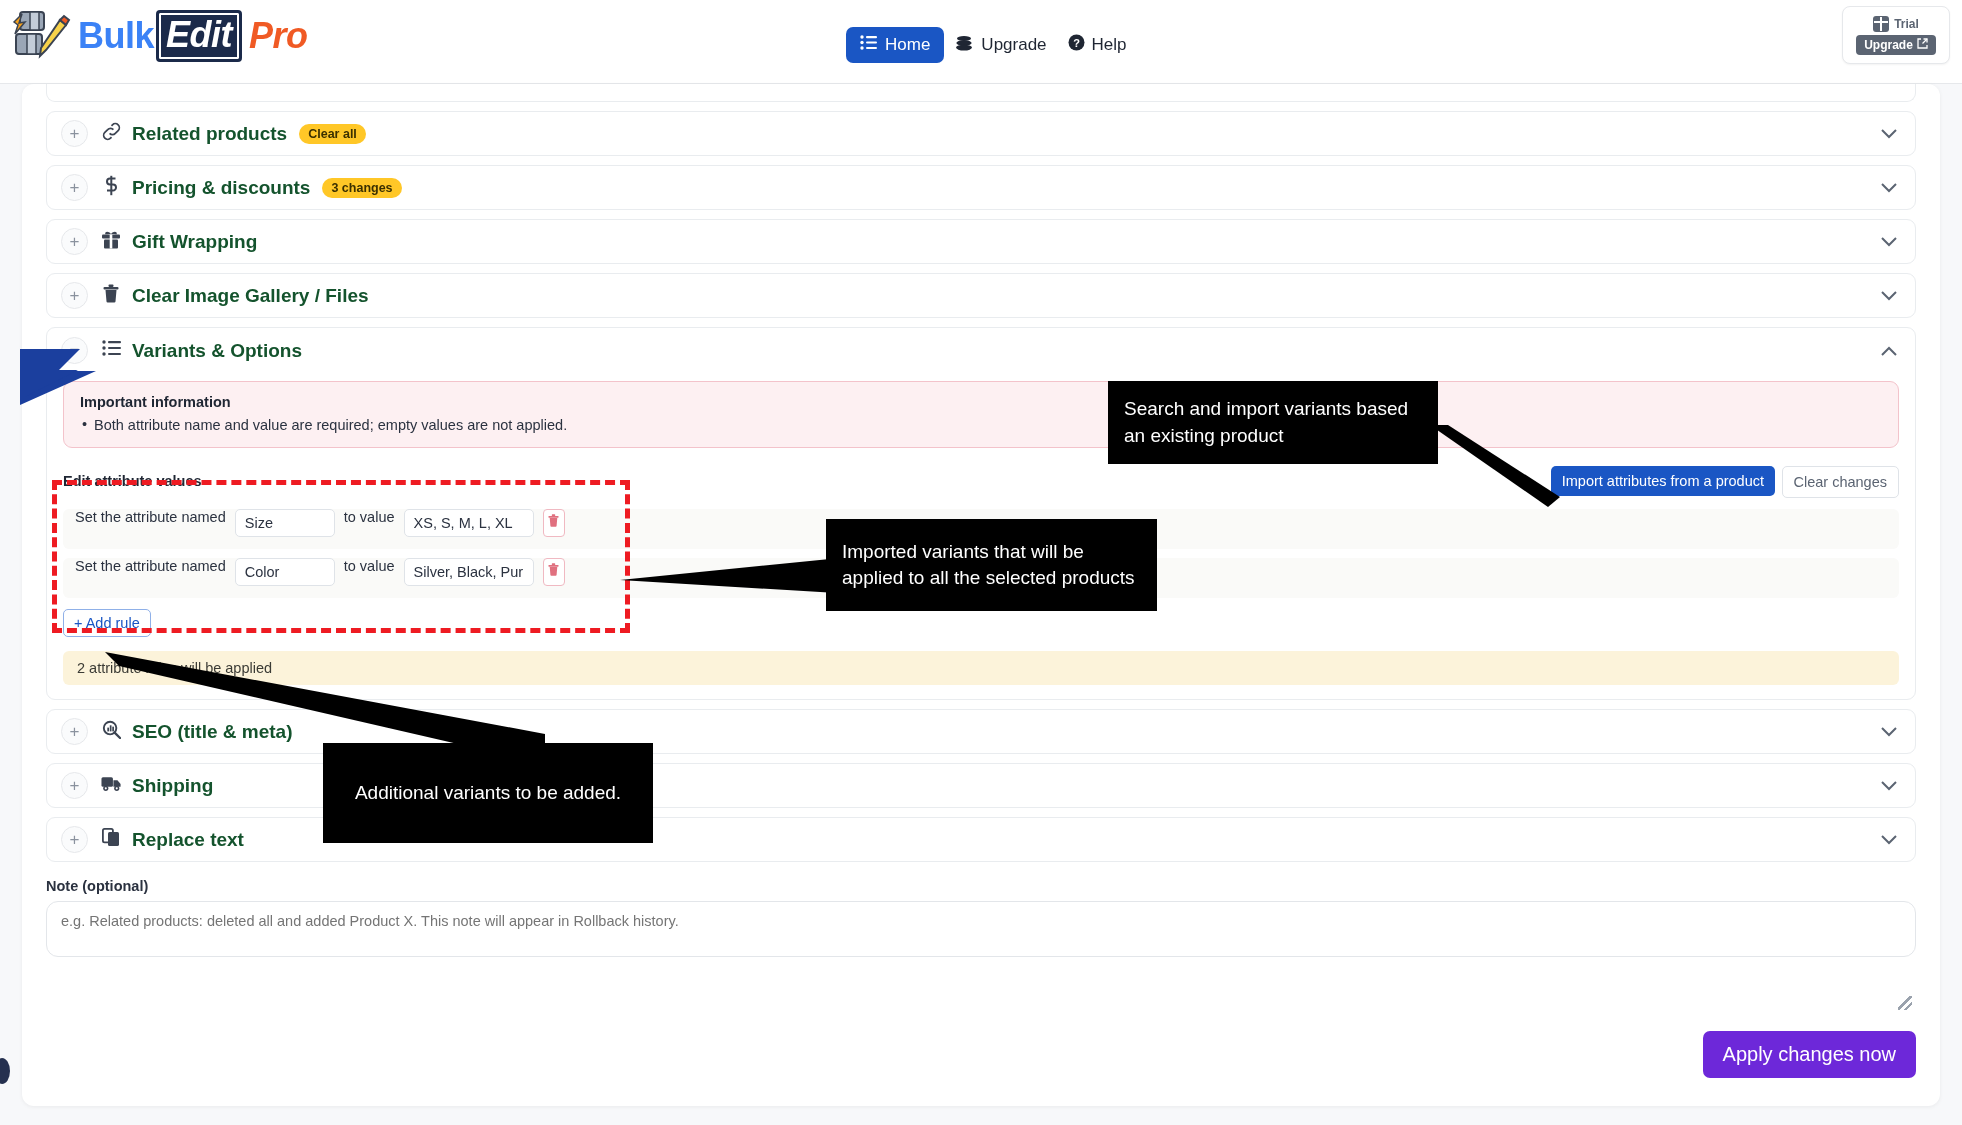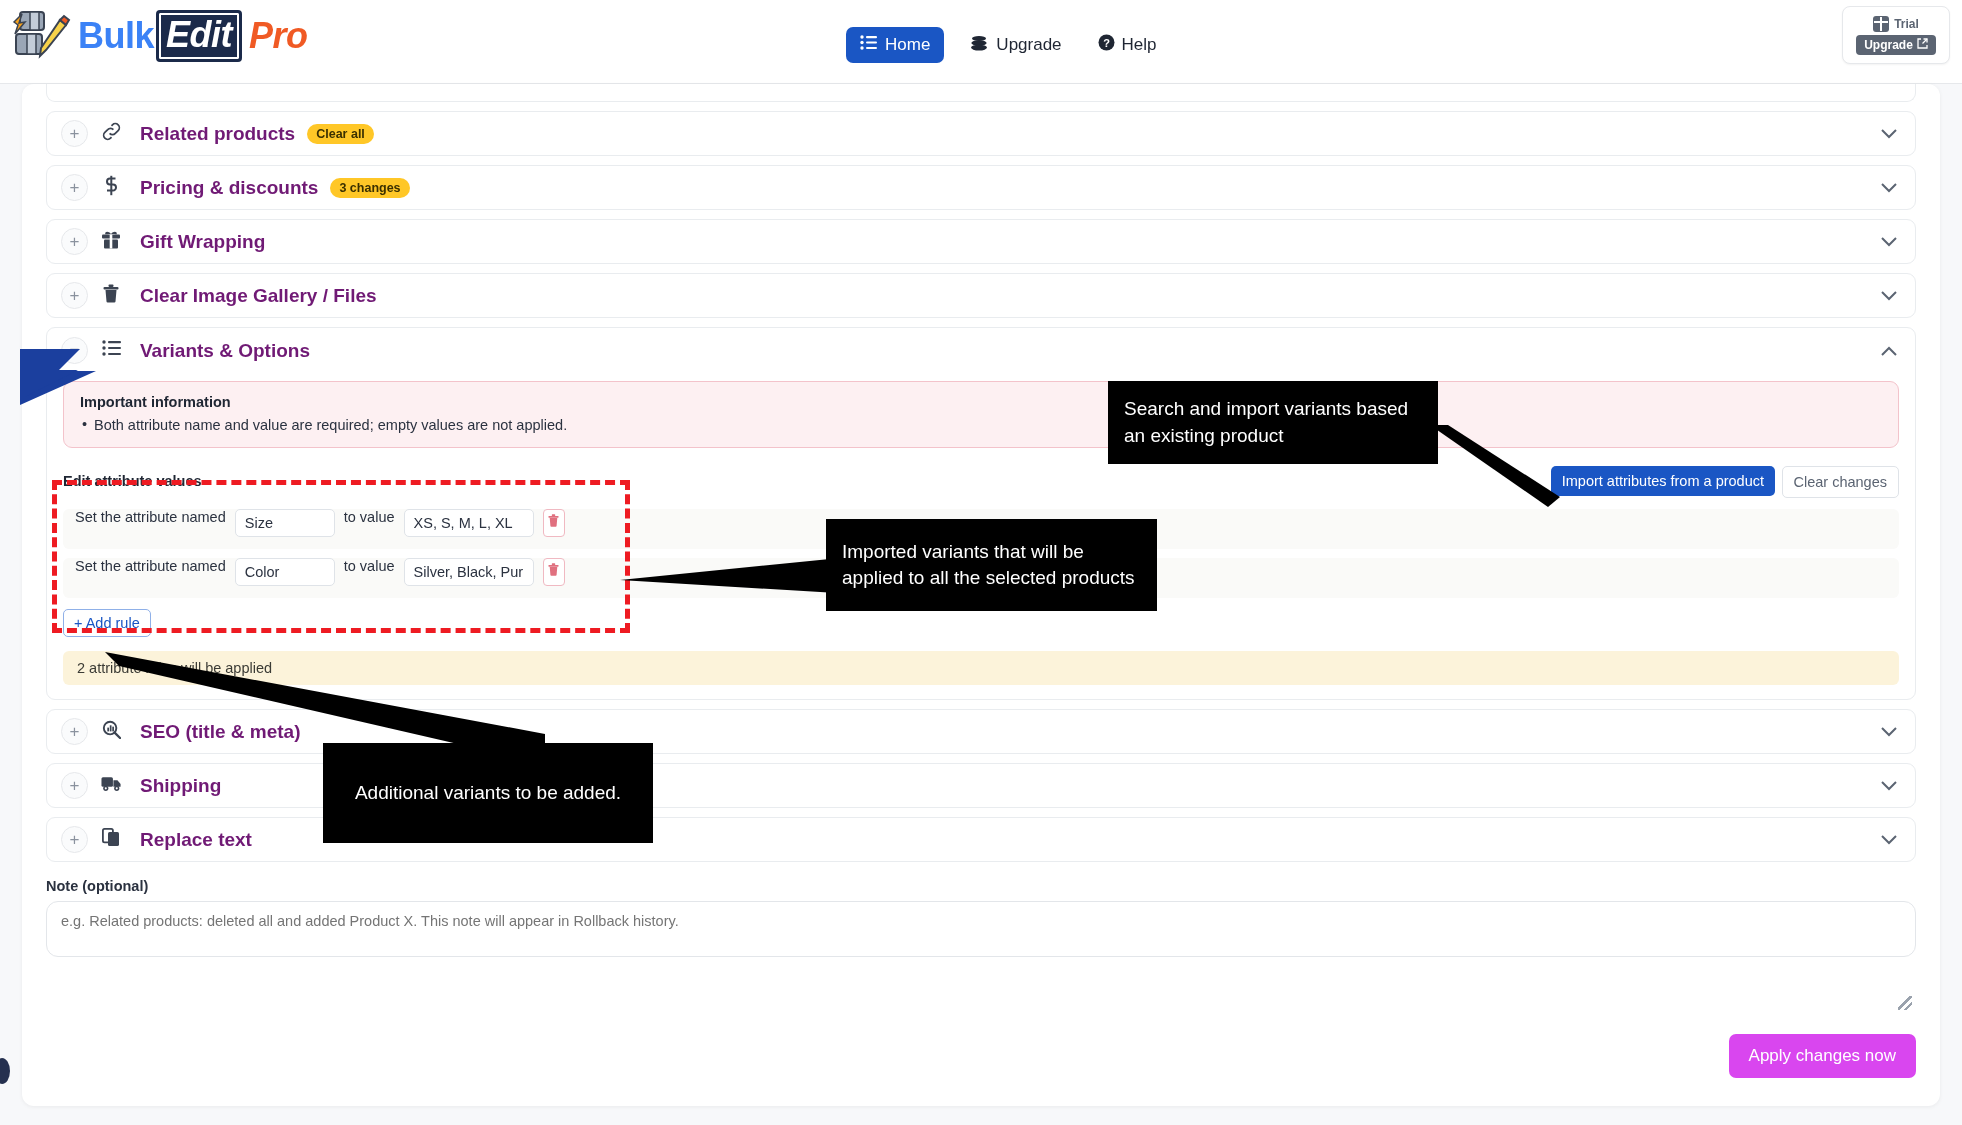--- a/index.html
+++ b/index.html
@@ -21,21 +21,21 @@
   .logo-mark { width: 62px; height: 56px; position: relative; }
   .logo-text { font-size: 36px; font-weight: bold; letter-spacing: -0.5px; display: flex; align-items: center; }
   .lt-bulk { color: #3b82f6; }
   .lt-edit {
     color: #ffffff; background: #1b2a4a; font-style: italic;
     padding: 1px 7px 3px 7px; border: 3px solid #1b2a4a; border-radius: 4px;
     margin: 0 2px; box-shadow: inset 0 0 0 2px #ffffff;
   }
   .lt-pro { color: #f05a24; font-style: italic; margin-left: 5px; }
 
-  .nav { position: absolute; left: 846px; top: 26px; display: flex; align-items: center; gap: 16px; }
+  .nav { position: absolute; left: 846px; top: 26px; display: flex; align-items: center; gap: 1px; }
   .nav-home {
     background: #1a56c4; color: #fff; border-radius: 7px;
     padding: 8px 14px; font-size: 17px; display: flex; align-items: center; gap: 8px;
     cursor: pointer; border: none;
   }
   .nav-link { color: #1f2633; font-size: 17px; display: flex; align-items: center; gap: 7px; padding: 8px 10px; cursor: pointer; }
 
   .trial-box {
     position: absolute; right: 12px; top: 6px; width: 108px; height: 58px;
     background: #fff; border: 1px solid #e6e8eb; border-radius: 8px;
@@ -63,21 +63,21 @@
     background: #fff; border: 1px solid #e9ecef; border-radius: 9px;
     height: 45px; display: flex; align-items: center; padding: 0 18px 0 14px;
     margin-bottom: 9px; cursor: pointer;
   }
   .acc.cut { border-radius: 0 0 9px 9px; border-top: none; height: 18px; margin-bottom: 9px; }
   .plus {
     width: 27px; height: 27px; border-radius: 50%; border: 1px solid #e6e8eb;
     background: #fafbfc; color: #8a929e; font-size: 17px; line-height: 25px; text-align: center; flex: none;
   }
   .acc-ico { width: 26px; text-align: center; font-size: 17px; color: #3c4452; margin-left: 10px; flex: none; }
-  .acc-title { font-size: 19px; font-weight: bold; color: #701a75; margin-left: 16px; white-space: nowrap; }
+  .acc-title { font-size: 19px; font-weight: bold; color: #14532d; margin-left: 8px; white-space: nowrap; }
   .badge {
     margin-left: 12px; background: #ffc727; color: #3b3000;
     font-size: 12.5px; font-weight: bold; border-radius: 10px; padding: 3px 9px;
   }
   .chev { margin-left: auto; color: #5b6472; font-size: 15px; }
 
   
   .acc-open {
     background: #fff; border: 1px solid #e9ecef; border-radius: 9px;
     margin-bottom: 9px;
@@ -144,22 +144,22 @@
   }
   .resize-grip {
     position: absolute; right: 28px; bottom: 96px; width: 14px; height: 14px;
     background:
       linear-gradient(135deg, transparent 42%, #9aa2ad 42%, #9aa2ad 54%, transparent 54%),
       linear-gradient(135deg, transparent 68%, #9aa2ad 68%, #9aa2ad 80%, transparent 80%);
     pointer-events: none;
   }
   .apply-btn {
     position: absolute; right: 24px; bottom: 28px;
-    background: #d946ef; color: #fff; border: none; border-radius: 7px;
-    font-size: 17px; padding: 12px 20px; cursor: pointer;
+    background: #6d28d9; color: #fff; border: none; border-radius: 7px;
+    font-size: 20px; padding: 12px 20px; cursor: pointer;
   }
 
   
   .callout {
     position: absolute; background: #000; color: #fff; text-align: left;
     font-size: 19px; line-height: 1.38; padding: 12px 16px; z-index: 40;
   }
   .anno-arrow { position: absolute; z-index: 39; }
   .dashbox {
     position: absolute; border: 5px dashed #ee1b22; z-index: 30; pointer-events: none;

